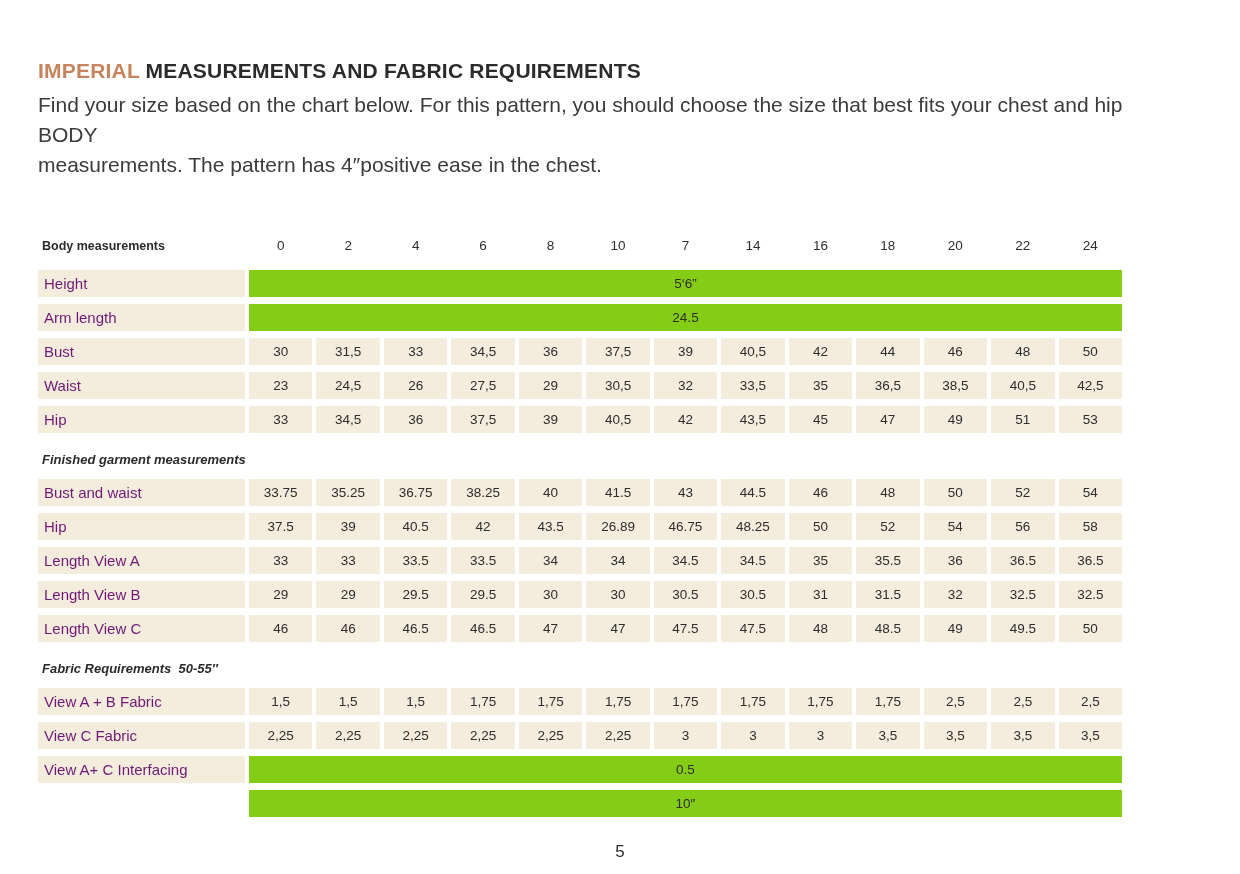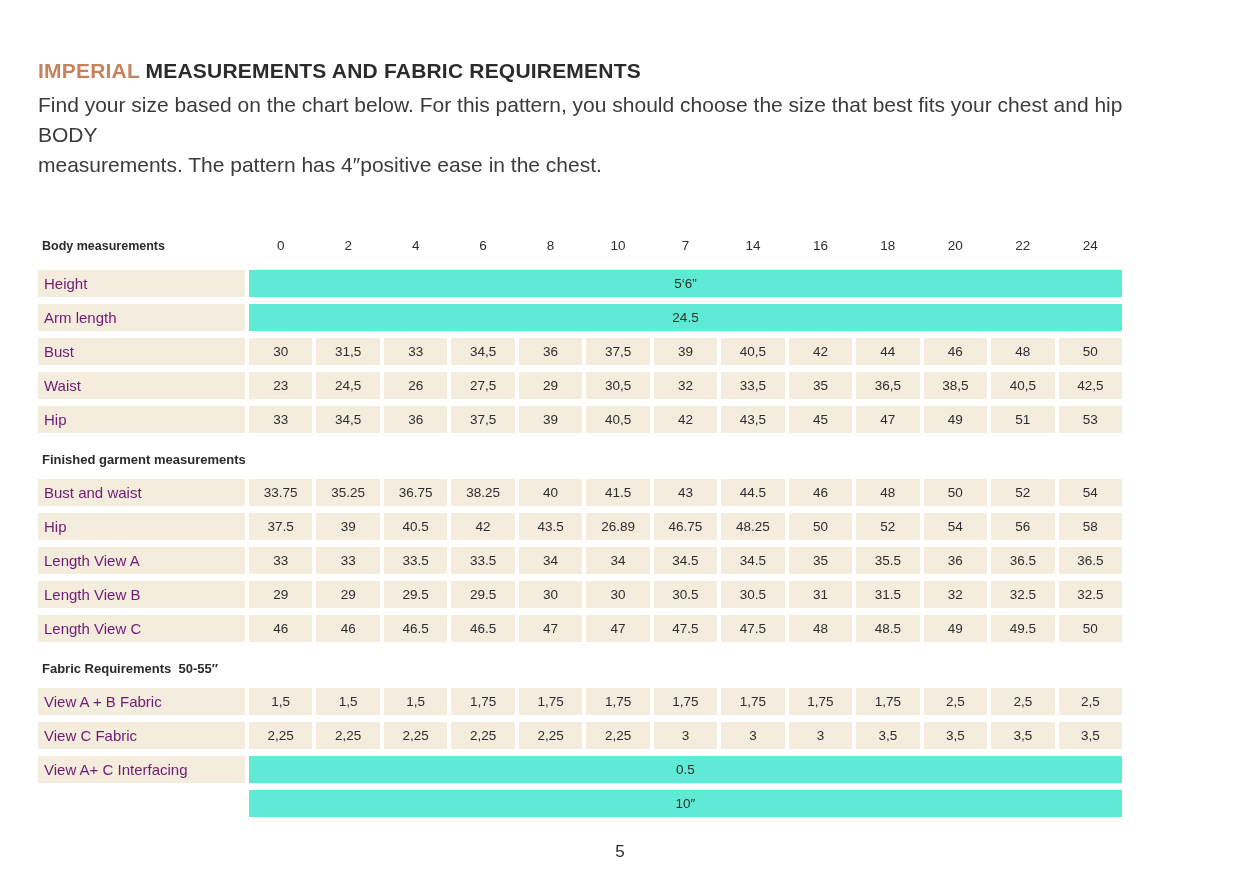--- a/index.html
+++ b/index.html
@@ -74,33 +74,34 @@
     background: #f4ecdc;
     font-size: 13.5px;
     color: #2e2e2e;
     display: flex;
     align-items: center;
     justify-content: center;
     white-space: nowrap;
   }
   .span-cell {
     grid-column: 2 / -1;
-    background: #5eead4;
+    background: #84cc16;
     font-size: 13.5px;
     color: #2e2e2e;
     display: flex;
     align-items: center;
     justify-content: center;
   }
 
   .section-row {
     height: 23px;
     margin: 15px 0 8px 0;
     display: flex;
     align-items: center;
+    font-style: italic;
   }
   .section-label {
     font-size: 13px;
     font-weight: 700;
     color: #2b2b2b;
     padding-left: 4px;
     white-space: pre;
   }
 
   .page-number {

